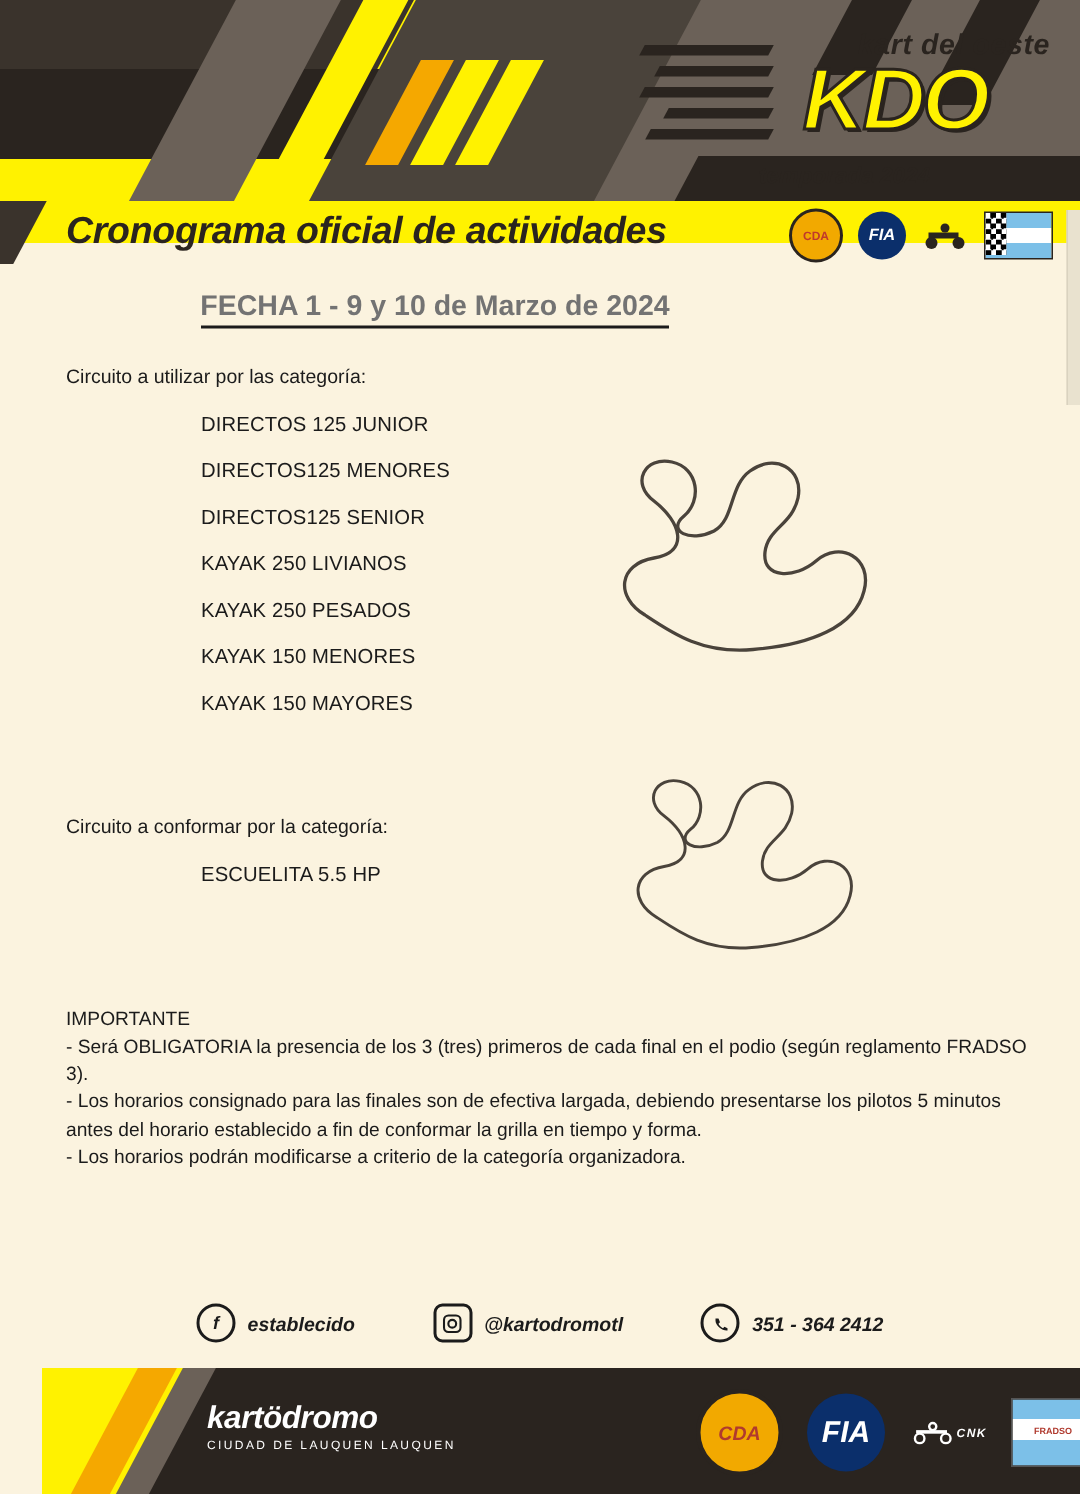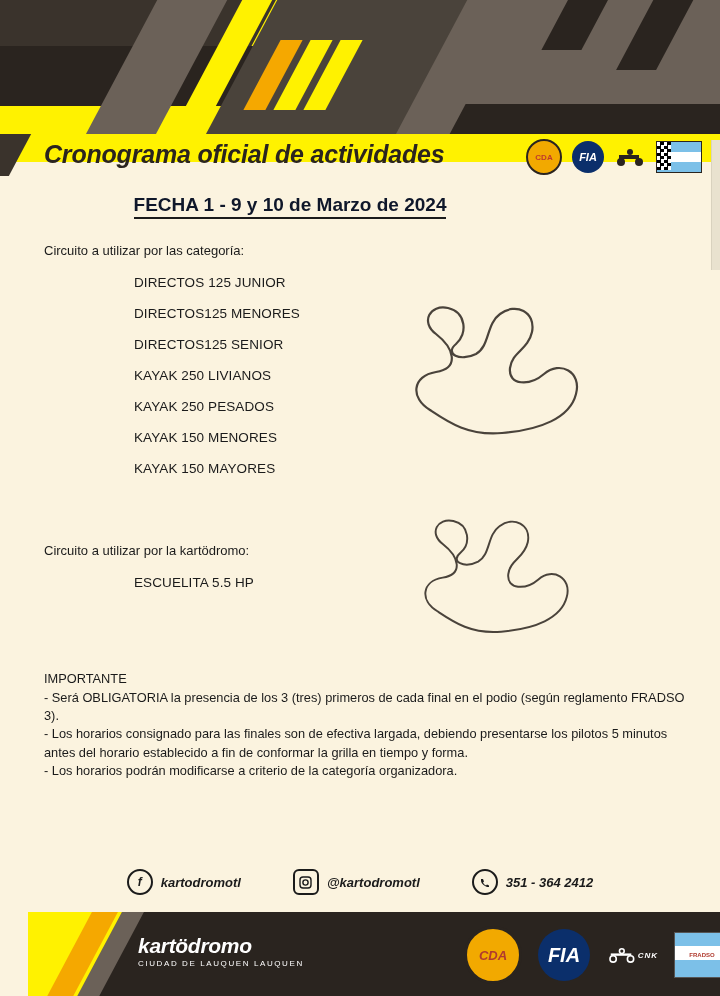--- a/index.html
+++ b/index.html
@@ -78,21 +78,21 @@
   .b-fia{background:#0b2f6b;color:#fff;font-size:11px;font-style:italic;}
   .b-kart{background:transparent;color:#2a241f;font-size:20px;}
   .b-flag{width:44px;height:30px;border-radius:0;background:linear-gradient(180deg,#7cc0e8 33%,#ffffff 33%,#ffffff 66%,#7cc0e8 66%);
     border:1px solid #2a241f;}
   .b-flag .chk{width:14px;height:28px;background:
      repeating-conic-gradient(#000 0% 25%, #fff 0% 50%) 0 0/7px 7px;}
 
   
   .date-line{
     position:absolute;top:194px;width:580px;text-align:center;
-    font-size:19px;font-weight:bold;color:#0f172a;
+    font-size:19px;font-weight:bold;color:#737373;
   }
   .date-line span{border-bottom:2px solid #1b1b1b;padding-bottom:2px;}
 
   
   .sec-label{position:absolute;font-size:13px;color:#1b1b1b;}
   .cat-list{position:absolute;}
   .cat-list div{font-size:13.5px;color:#1b1b1b;margin-bottom:16px;letter-spacing:.1px;}
 
   .track{position:absolute;}
 
@@ -147,20 +147,32 @@
     <div class="hdr-shape blk4"></div>
     <div class="hdr-shape blk5"></div>
     <div class="hdr-shape blk6"></div>
     <div class="hdr-shape blk7"></div>
     <div class="hdr-shape blk8"></div>
     <div class="hdr-shape blk9"></div>
     <div class="hdr-shape blk10"></div>
     <div class="hdr-shape blk11"></div>
     <div class="hdr-shape blk12"></div>
 
+    <div class="brand">
+      <div class="brand-bars">
+        <div class="bar" style="left:0;top:0;width:86px;"></div>
+        <div class="bar" style="left:10px;top:14px;width:76px;"></div>
+        <div class="bar" style="left:0;top:28px;width:86px;"></div>
+        <div class="bar" style="left:16px;top:42px;width:70px;"></div>
+        <div class="bar" style="left:4px;top:56px;width:82px;"></div>
+      </div>
+      <div class="brand-top">kart del oeste</div>
+      <div class="brand-kdo">KDO</div>
+      <div class="brand-bot">temporada 2024</div>
+    </div>
   </div>
 
   <div class="titlebar">
     <div class="slant"></div>
     <div class="cron-title">Cronograma oficial de actividades</div>
     <div class="badges">
       <div class="badge b-cda">CDA</div>
       <div class="badge b-fia">FIA</div>
       <div class="badge b-kart">
         <svg width="30" height="20" viewBox="0 0 30 20" aria-hidden="true">
@@ -196,21 +208,21 @@
   <div class="track" style="left:390px;top:290px;">
     <svg width="210" height="175" viewBox="0 0 210 175" aria-hidden="true">
       <path d="M40,120 C20,108 22,86 46,82 C70,78 64,58 46,44 C30,32 40,14 58,18
                C76,22 78,44 66,54 C54,64 70,72 86,64 C100,56 96,34 110,24
                C126,12 146,22 142,42 C138,60 122,62 120,78 C118,96 140,96 154,84
                C170,70 192,82 186,104 C180,128 150,140 112,143
                C78,146 58,132 40,120 Z" fill="none" stroke="#4a433b" stroke-width="2.2"></path>
     </svg>
   </div>
 
-  <div class="sec-label" style="left:44px;top:543px;">Circuito a utilizar por la kartödromo:</div>
+  <div class="sec-label" style="left:44px;top:543px;">Circuito a conformar por la categoría:</div>
   <div class="cat-list" style="left:134px;top:575px;">
     <div>ESCUELITA 5.5 HP</div>
   </div>
 
   <div class="track" style="left:390px;top:505px;">
     <svg width="210" height="155" viewBox="0 0 210 175" aria-hidden="true">
       <path d="M40,120 C20,108 22,86 46,82 C70,78 64,58 46,44 C30,32 40,14 58,18
                C76,22 78,44 66,54 C54,64 70,72 86,64 C100,56 96,34 110,24
                C126,12 146,22 142,42 C138,60 122,62 120,78 C118,96 140,96 154,84
                C170,70 192,82 186,104 C180,128 150,140 112,143
@@ -221,21 +233,21 @@
   <div class="important">
     <div class="ttl">IMPORTANTE</div>
     <div>- Será OBLIGATORIA la presencia de los 3 (tres) primeros de cada final en el podio (según reglamento FRADSO 3).</div>
     <div>- Los horarios consignado para las finales son de efectiva largada, debiendo presentarse los pilotos 5 minutos antes del horario establecido a fin de conformar la grilla en tiempo y forma.</div>
     <div>- Los horarios podrán modificarse a criterio de la categoría organizadora.</div>
   </div>
 
   <div class="social">
     <div class="soc">
       <span class="ic">f</span>
-      <span>kartodromotl</span>
+      <span>establecido</span>
     </div>
     <div class="soc">
       <span class="ic sq">
         <svg width="13" height="13" viewBox="0 0 13 13">
             <rect x="1" y="1" width="11" height="11" rx="3" fill="none" stroke="#1b1b1b" stroke-width="1.4"></rect>
             <circle cx="6.5" cy="6.5" r="2.6" fill="none" stroke="#1b1b1b" stroke-width="1.4"></circle>
           </svg>
       </span>
       <span>@kartodromotl</span>
     </div>

